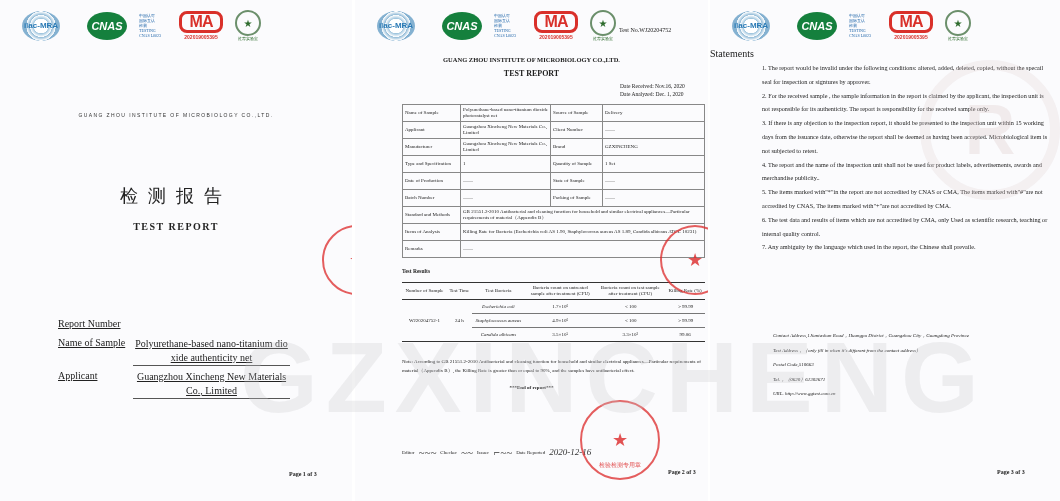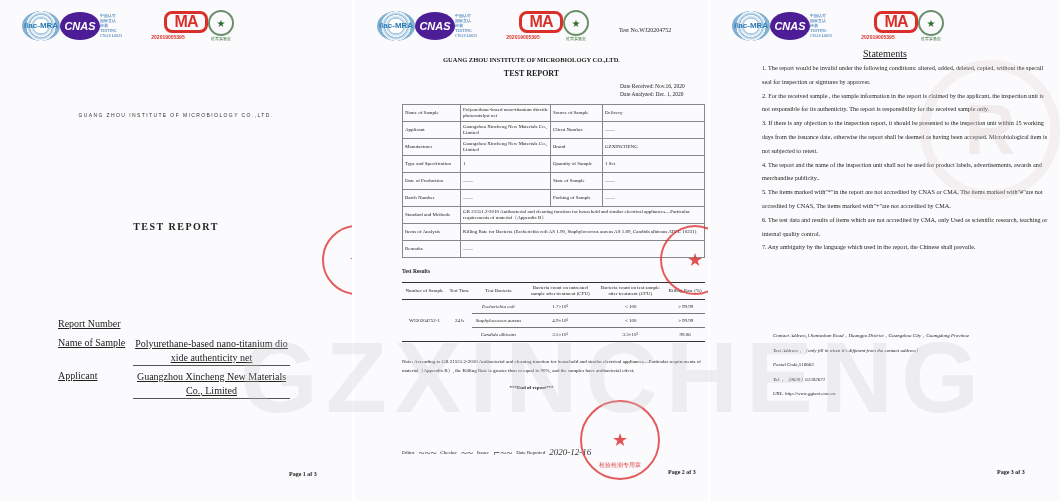--- a/index.html
+++ b/index.html
@@ -5,26 +5,26 @@
   * { box-sizing: border-box; margin: 0; padding: 0; }
   html, body { width: 1060px; height: 501px; overflow: hidden; background: #ffffff; }
   body { position: relative; font-family: "Liberation Serif", serif; color: #222; }
 
   .page { position: absolute; top: 0; height: 501px; background: #fbfbfd; overflow: hidden; }
   #page1 { left: 0; width: 352px; }
   #page2 { left: 355px; width: 353px; }
   #page3 { left: 710px; width: 350px; }
 
   
-  .logos { position: absolute; top: 10px; display: flex; align-items: center; gap: 0; }
+  .logos { position: absolute; top: 10px; display: flex; align-items: center; gap: 12px; }
   .logo-ilac { width: 38px; height: 30px; border-radius: 50%; background: radial-gradient(circle, #fff 30%, #9fc5de 31%, #fff 45%, #8fb9d6 46%, #fff 60%, #84b1d1 61%); display:flex; align-items:center; justify-content:center; font: bold 8px "Liberation Sans", sans-serif; color:#2a7ab5; }
-  .logo-cnas { width: 40px; height: 28px; border-radius: 50%; background: #4c1d95; color:#fff; font: italic bold 11px "Liberation Sans", sans-serif; display:flex; align-items:center; justify-content:center; }
+  .logo-cnas { width: 40px; height: 28px; border-radius: 50%; background: #15803d; color:#fff; font: italic bold 11px "Liberation Sans", sans-serif; display:flex; align-items:center; justify-content:center;margin-left:15px; }
   .logo-cnas-text { font-size: 4px; line-height: 5px; color:#1a62a8; width: 28px; }
   .logo-cma { display:flex; flex-direction:column; align-items:center; }
-  .logo-cma .box { width: 44px; height: 22px; border: 3px solid #d9302a; border-radius: 8px; color:#d9302a; font: bold 16px "Liberation Sans", sans-serif; display:flex; align-items:center; justify-content:center; letter-spacing: -1px; margin-left: 36px; }
+  .logo-cma .box { width: 44px; height: 22px; border: 3px solid #d9302a; border-radius: 8px; color:#d9302a; font: bold 16px "Liberation Sans", sans-serif; display:flex; align-items:center; justify-content:center; letter-spacing: -1px; }
   .logo-cma .num { font: bold 5px "Liberation Sans", sans-serif; color:#d9302a; margin-top:1px; }
   .logo-cnao { display:flex; flex-direction:column; align-items:center; }
   .logo-cnao .ring { width: 26px; height: 26px; border-radius: 50%; border: 2px solid #6b8f6b; display:flex; align-items:center; justify-content:center; font-size: 10px; color:#2d6b2d; }
   .logo-cnao .lbl { font-size: 4px; color:#2d6b2d; }
 
   .page-num { position: absolute; font: bold 6px "Liberation Serif", serif; color: #222; }
 
   
   .p1-cn-title { position: absolute; top: 93px; left: 0; width: 352px; text-align: center; font: 14px "DejaVu Sans", sans-serif; letter-spacing: 7px; color:#222; }
   .p1-en-sub { position: absolute; top: 112px; left: 0; width: 352px; text-align: center; font: 5px "Liberation Sans", sans-serif; letter-spacing: 1.4px; color:#333; }
@@ -47,21 +47,21 @@
   table.res th { font-weight: normal; border-top: 1.5px solid #333; border-bottom: 1.5px solid #333; padding: 2px 1px; line-height: 6px; }
   table.res td { padding: 2px 1px; border-bottom: 1px solid #777; line-height: 6px; height: 14px; }
   table.res tr:last-child td { border-bottom: 1.5px solid #333; }
   table.res td.italic { font-style: italic; }
   .p2-note { position: absolute; top: 357px; left: 47px; width: 303px; font-size: 5px; line-height: 9px; }
   .p2-end { position: absolute; top: 385px; left: 0; width: 353px; text-align:center; font: bold 5px "Liberation Serif", serif; }
   .p2-sign { position: absolute; top: 446px; left: 47px; width: 300px; display:flex; gap: 4px; font-size: 5px; align-items: center; }
   .sig { font: italic 11px "Liberation Serif", serif; color:#333; }
 
   
-  .p3-title { position: absolute; top: 48px; left: 0; width: 350px; text-align:center; font-size: 10px; text-decoration: underline; }
+  .p3-title { position: absolute; top: 48px; left: 0; width: 350px; font-size: 10px; }
   .p3-stmts { position: absolute; top: 61px; left: 52px; width: 290px; font-size: 6.2px; line-height: 13.8px; }
   .p3-contact { position: absolute; top: 329px; left: 63px; font: italic 5px "Liberation Serif", serif; line-height: 14.6px; }
 
   
   .stamp { position: absolute; border: 2px solid rgba(220,40,40,0.75); border-radius: 50%; display:flex; align-items:center; justify-content:center; color: rgba(220,40,40,0.8); }
   .stamp .star { font-size: 18px; }
   .stamp .txt { position: absolute; bottom: 8px; font-size: 6px; }
 
   
   .wm-big { position: absolute; top: 320px; left: 240px; font: bold 100px "Liberation Sans", sans-serif; color: rgba(200,200,205,0.28); letter-spacing: 8px; pointer-events:none; white-space: nowrap; }
@@ -87,20 +87,21 @@
     <div class="logo-cma">
       <div class="box">MA</div>
       <div class="num">202019005395</div>
     </div>
     <div class="logo-cnao">
       <div class="ring">★</div>
       <div class="lbl">推荐实验室</div>
     </div>
   </div>
   <div class="p1-en-sub">GUANG ZHOU INSTITUTE OF MICROBIOLOGY CO.,LTD.</div>
+  <div class="p1-cn-report">检测报告</div>
   <div class="p1-en-report">TEST REPORT</div>
 
   <div class="info-row" style="top:318px">
     <div class="lbl">Report Number</div>
   </div>
   <div class="info-row" style="top:337px">
     <div class="lbl">Name of Sample</div>
     <div class="val">Polyurethane-based nano-titanium dio xide authenticity net</div>
   </div>
   <div class="info-row" style="top:370px">

